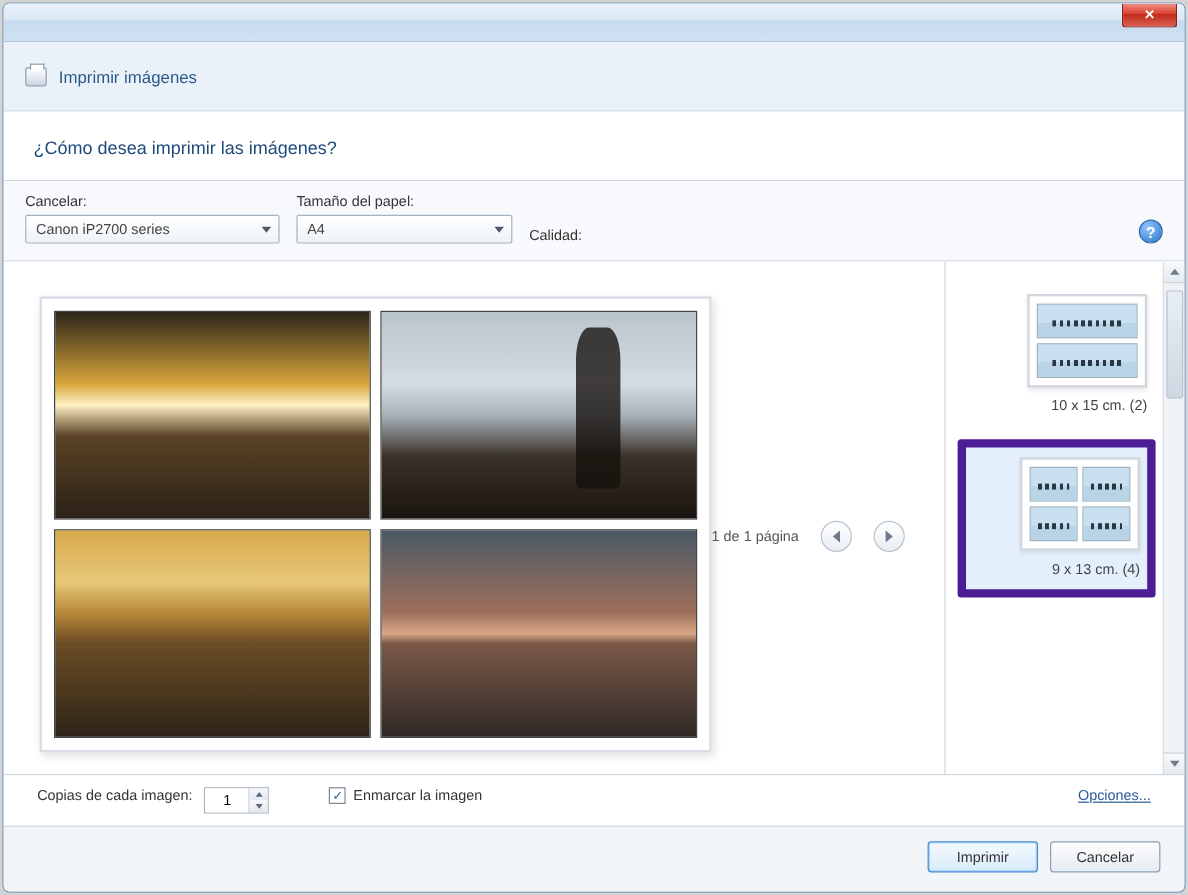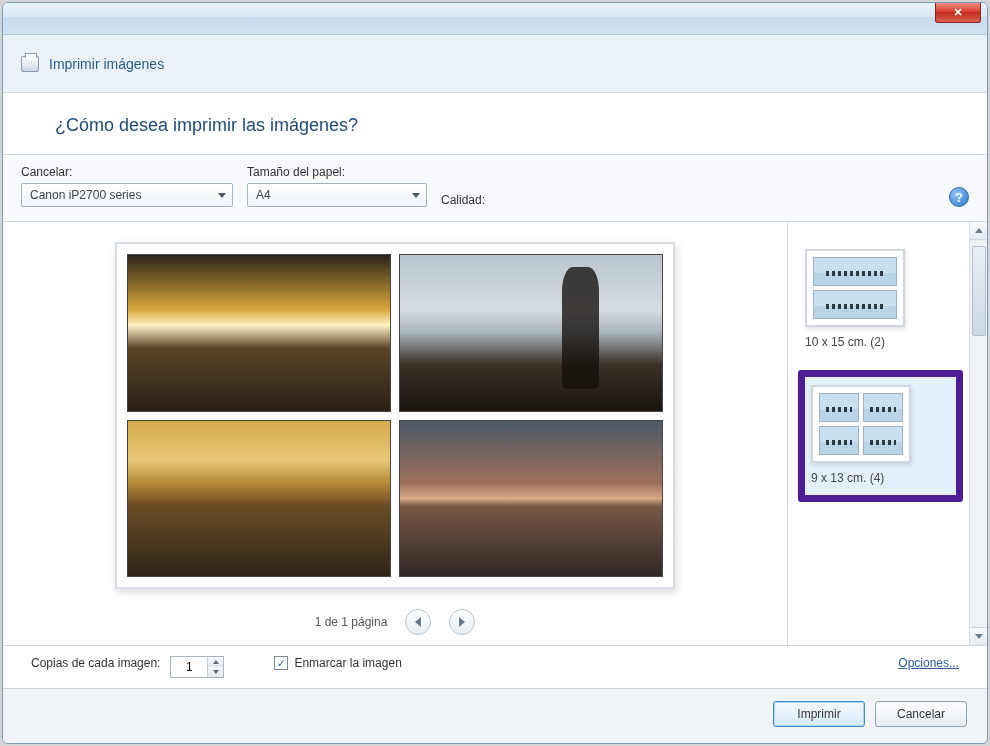--- a/index.html
+++ b/index.html
@@ -72,23 +72,23 @@
 .printer-icon:before {
   content: "";
   position: absolute;
   top: -4px; left: 3px;
   width: 10px; height: 4px;
   background: #fff;
   border: 1px solid #8a9db0;
   border-bottom: none;
 }
 .subheader {
-  padding: 22px 52px 18px;
-  background: #fff;
-  font-size: 18px;
+  padding: 22px 25px 18px;
+  background: #fff;
+  font-size: 15px;
   color: #1f4a7a;
   border-bottom: 1px solid #d0d7de;
 }
 .options-bar {
   display: flex;
   align-items: flex-end;
   padding: 10px 18px 14px;
   background: #f7f9fc;
   border-bottom: 1px solid #d0d7de;
   gap: 14px;
@@ -131,21 +131,21 @@
 }
 .content {
   flex: 1;
   display: flex;
   background: #fff;
   overflow: hidden;
 }
 .preview-area {
   flex: 1;
   display: flex;
-  flex-direction: column;
+  flex-direction: row;
   align-items: center;
   padding: 20px 30px 10px;
 }
 .page {
   width: 560px;
   height: 380px;
   border: 2px solid #d8dee5;
   background: #fff;
   box-shadow: 2px 3px 8px rgba(0,0,0,.15);
   padding: 10px;
@@ -192,21 +192,21 @@
   position: relative;
 }
 .layouts-scroll {
   flex: 1;
   overflow-y: auto;
   padding: 8px 10px;
 }
 .layout-item {
   display: flex;
   flex-direction: column;
-  align-items: flex-start;
+  align-items: flex-end;
   padding: 8px 6px 10px;
   margin-bottom: 10px;
   border: 1px solid transparent;
   cursor: pointer;
 }
 .layout-item.selected {
   background: #e3f0fb;
   border: 7px solid #4c1d95;
   border-radius: 3px;
 }

